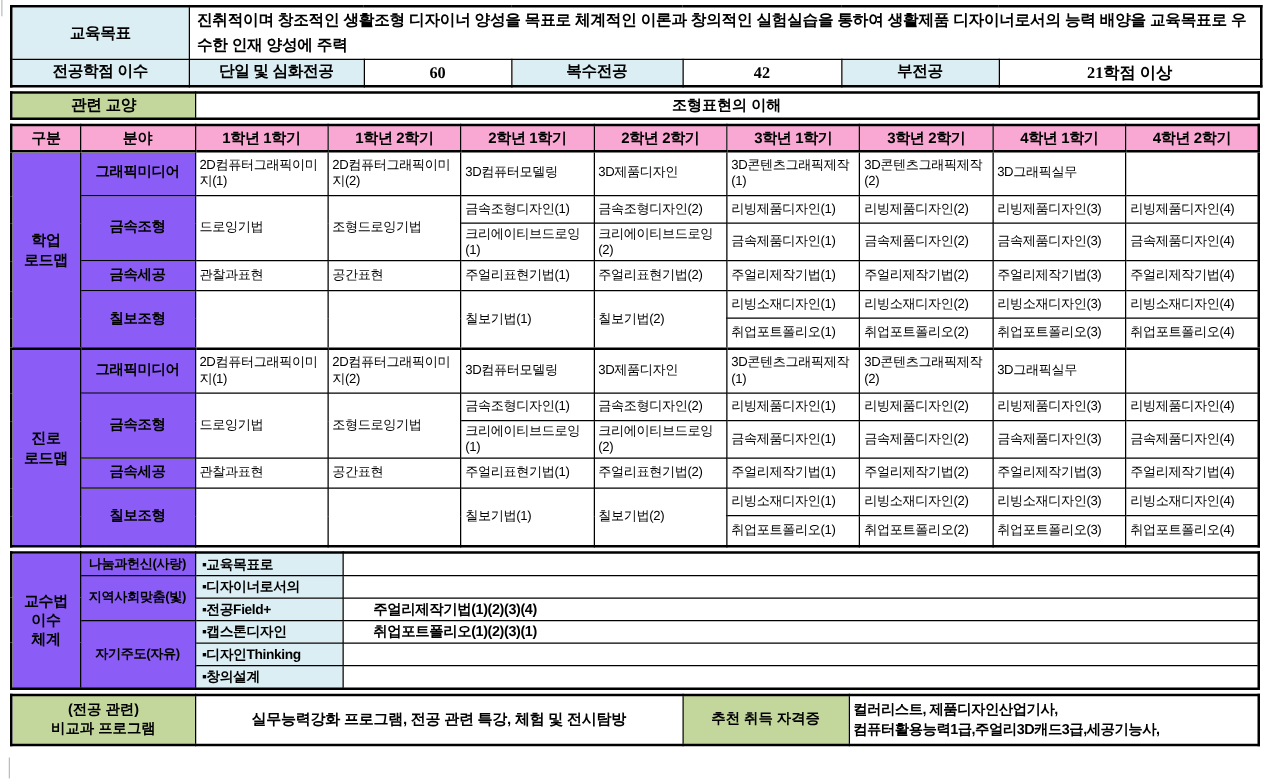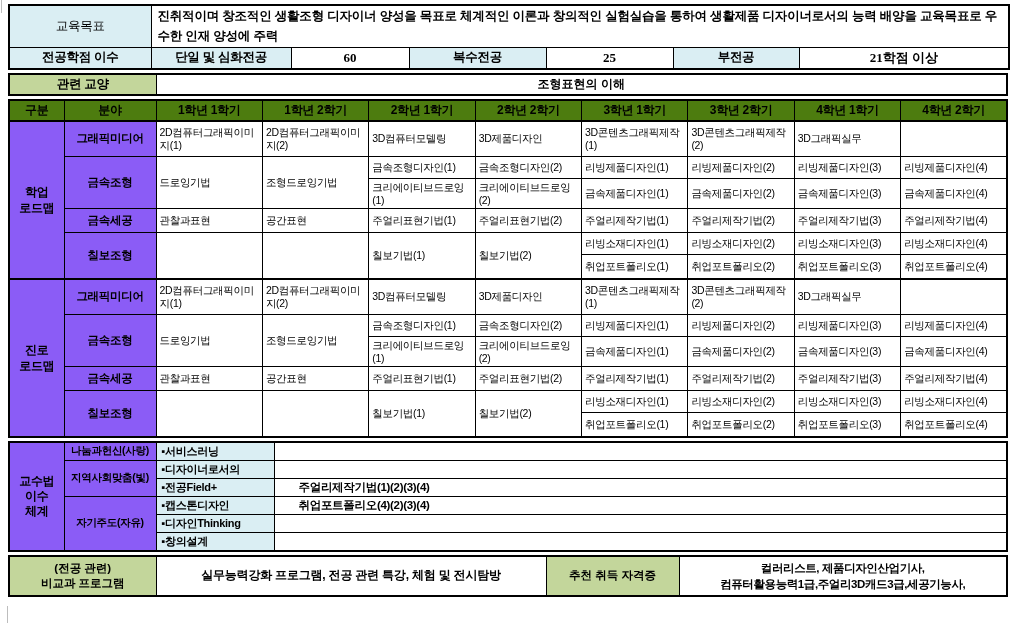--- a/index.html
+++ b/index.html
@@ -10,26 +10,26 @@
   .title .squig{border-bottom:1.5px dotted #a04000;}
   .title .marker{font-size:12px;margin-right:6px;}
 
   table{border-collapse:collapse;table-layout:fixed;width:1000px;margin-bottom:3px;}
   table{border:2px solid #000;}
   td,th{border:1px solid #000;padding:1px 3px;overflow:hidden;box-sizing:border-box;}
 
   
   .cyan{background:#daeef3;}
   .green{background:#c3d69b;margin-top:22px;}
-  .hdr{background:#4d7c0f;}
+  .hdr{background:#f9a8d4;}
   .lbl{background:#8b5cf6;}
 
   
   .row-edu td{height:42px;}
-  .lbl-main{font-weight:normal;font-size:12.5px;text-align:center;vertical-align:middle;letter-spacing:-0.3px;}
+  .lbl-main{font-weight:bold;font-size:12.5px;text-align:center;vertical-align:middle;letter-spacing:-0.3px;}
   .edu-text{font-weight:bold;font-size:12.5px;line-height:20px;text-align:left;vertical-align:middle;
             padding:0 6px;letter-spacing:-0.2px;margin-left:41px;}
   .row-credit td{height:20px;}
   .credit-lbl{font-weight:bold;font-size:12.5px;text-align:center;vertical-align:middle;letter-spacing:-0.3px;}
   .credit-val{font-family:"Liberation Serif","DejaVu Serif",serif;font-size:13px;font-weight:bold;
               text-align:center;vertical-align:middle;margin-top:20px;}
   .row-rel td{height:19px;}
   .rel-val{font-weight:bold;font-size:12px;text-align:center;vertical-align:middle;}
 
   
@@ -46,21 +46,21 @@
   .teach td{font-size:10.5px;vertical-align:middle;letter-spacing:-0.3px;}
   .teach .sys-lbl{white-space:pre-line;font-weight:bold;font-size:12px;text-align:center;line-height:15px;}
   .teach .grp{font-weight:bold;text-align:center;padding:0 1px;}
   .teach .method{font-weight:bold;font-size:11px;text-align:left;padding-left:5px;}
   .teach .note{font-weight:bold;font-size:11.5px;text-align:left;padding-left:24px;}
 
   
   .bottom td{vertical-align:middle;}
   .bottom .bx-lbl{white-space:pre-line;font-weight:bold;font-size:11.5px;text-align:center;line-height:15px;height:40px;}
   .bottom .programs{font-weight:bold;font-size:12px;text-align:center;letter-spacing:-0.2px;}
-  .bottom .certs{white-space:pre-line;font-weight:bold;font-size:11.5px;text-align:center;line-height:16px;letter-spacing:-0.4px;}
+  .bottom .certs{white-space:pre-line;font-weight:bold;font-size:11.5px;line-height:16px;letter-spacing:-0.4px;}
 
   .art{position:absolute;background:#bdbdbd;}
 </style>
 </head>
 <body>
 
 <div class="canvas">
   <div class="art" style="left:1px;top:0;width:1px;height:13px;"></div>
   <div class="art" style="left:7px;top:606px;width:1px;height:17px;"></div>
 
@@ -78,21 +78,21 @@
     <tbody>
         <tr class="row-edu">
       <td class="cyan lbl-main">교육목표</td>
       <td class="edu-text" colspan="6">진취적이며 창조적인 생활조형 디자이너 양성을 목표로 체계적인 이론과 창의적인 실험실습을 통하여 생활제품 디자이너로서의 능력 배양을 교육목표로 우수한 인재 양성에 주력</td>
     </tr>
     <tr class="row-credit">
       <td class="cyan credit-lbl">전공학점 이수</td>
       <td class="cyan credit-lbl">단일 및 심화전공</td>
       <td class="credit-val">60</td>
       <td class="cyan credit-lbl">복수전공</td>
-      <td class="credit-val">25</td>
+      <td class="credit-val">42</td>
       <td class="cyan credit-lbl">부전공</td>
       <td class="credit-val">21학점 이상</td>
     </tr>
   </tbody>
     </table>
 
   <table>
     <colgroup>
         <col style="width:147px">
         <col>
@@ -262,36 +262,36 @@
         <col style="width:92px">
         <col style="width:118px">
         <col>
       </colgroup>
     <tbody>
         <tr>
       <td class="lbl sys-lbl" rowspan="6">교수법
 이수
 체계</td>
       <td class="lbl grp">나눔과헌신(사랑)</td>
-      <td class="cyan method">▪서비스러닝</td>
+      <td class="cyan method">▪교육목표로</td>
       <td class="note"></td>
     </tr>
     <tr>
       <td class="lbl grp" rowspan="2">지역사회맞춤(빛)</td>
       <td class="cyan method">▪디자이너로서의</td>
       <td class="note"></td>
     </tr>
     <tr>
       <td class="cyan method">▪전공Field+</td>
       <td class="note">주얼리제작기법(1)(2)(3)(4)</td>
     </tr>
     <tr>
       <td class="lbl grp" rowspan="3">자기주도(자유)</td>
       <td class="cyan method">▪캡스톤디자인</td>
-      <td class="note">취업포트폴리오(4)(2)(3)(4)</td>
+      <td class="note">취업포트폴리오(1)(2)(3)(1)</td>
     </tr>
     <tr>
       <td class="cyan method">▪디자인Thinking</td>
       <td class="note"></td>
     </tr>
     <tr>
       <td class="cyan method">▪창의설계</td>
       <td class="note"></td>
     </tr>
   </tbody>

